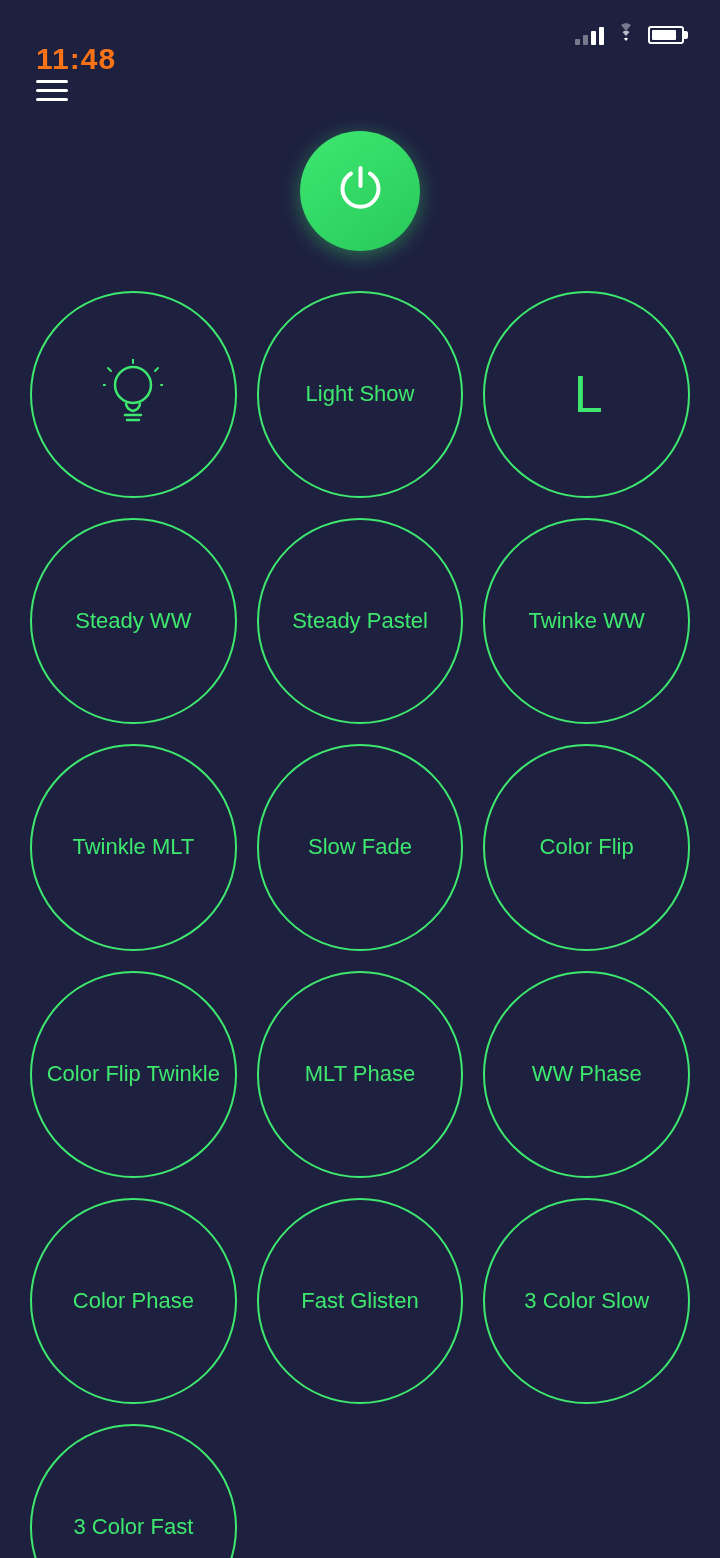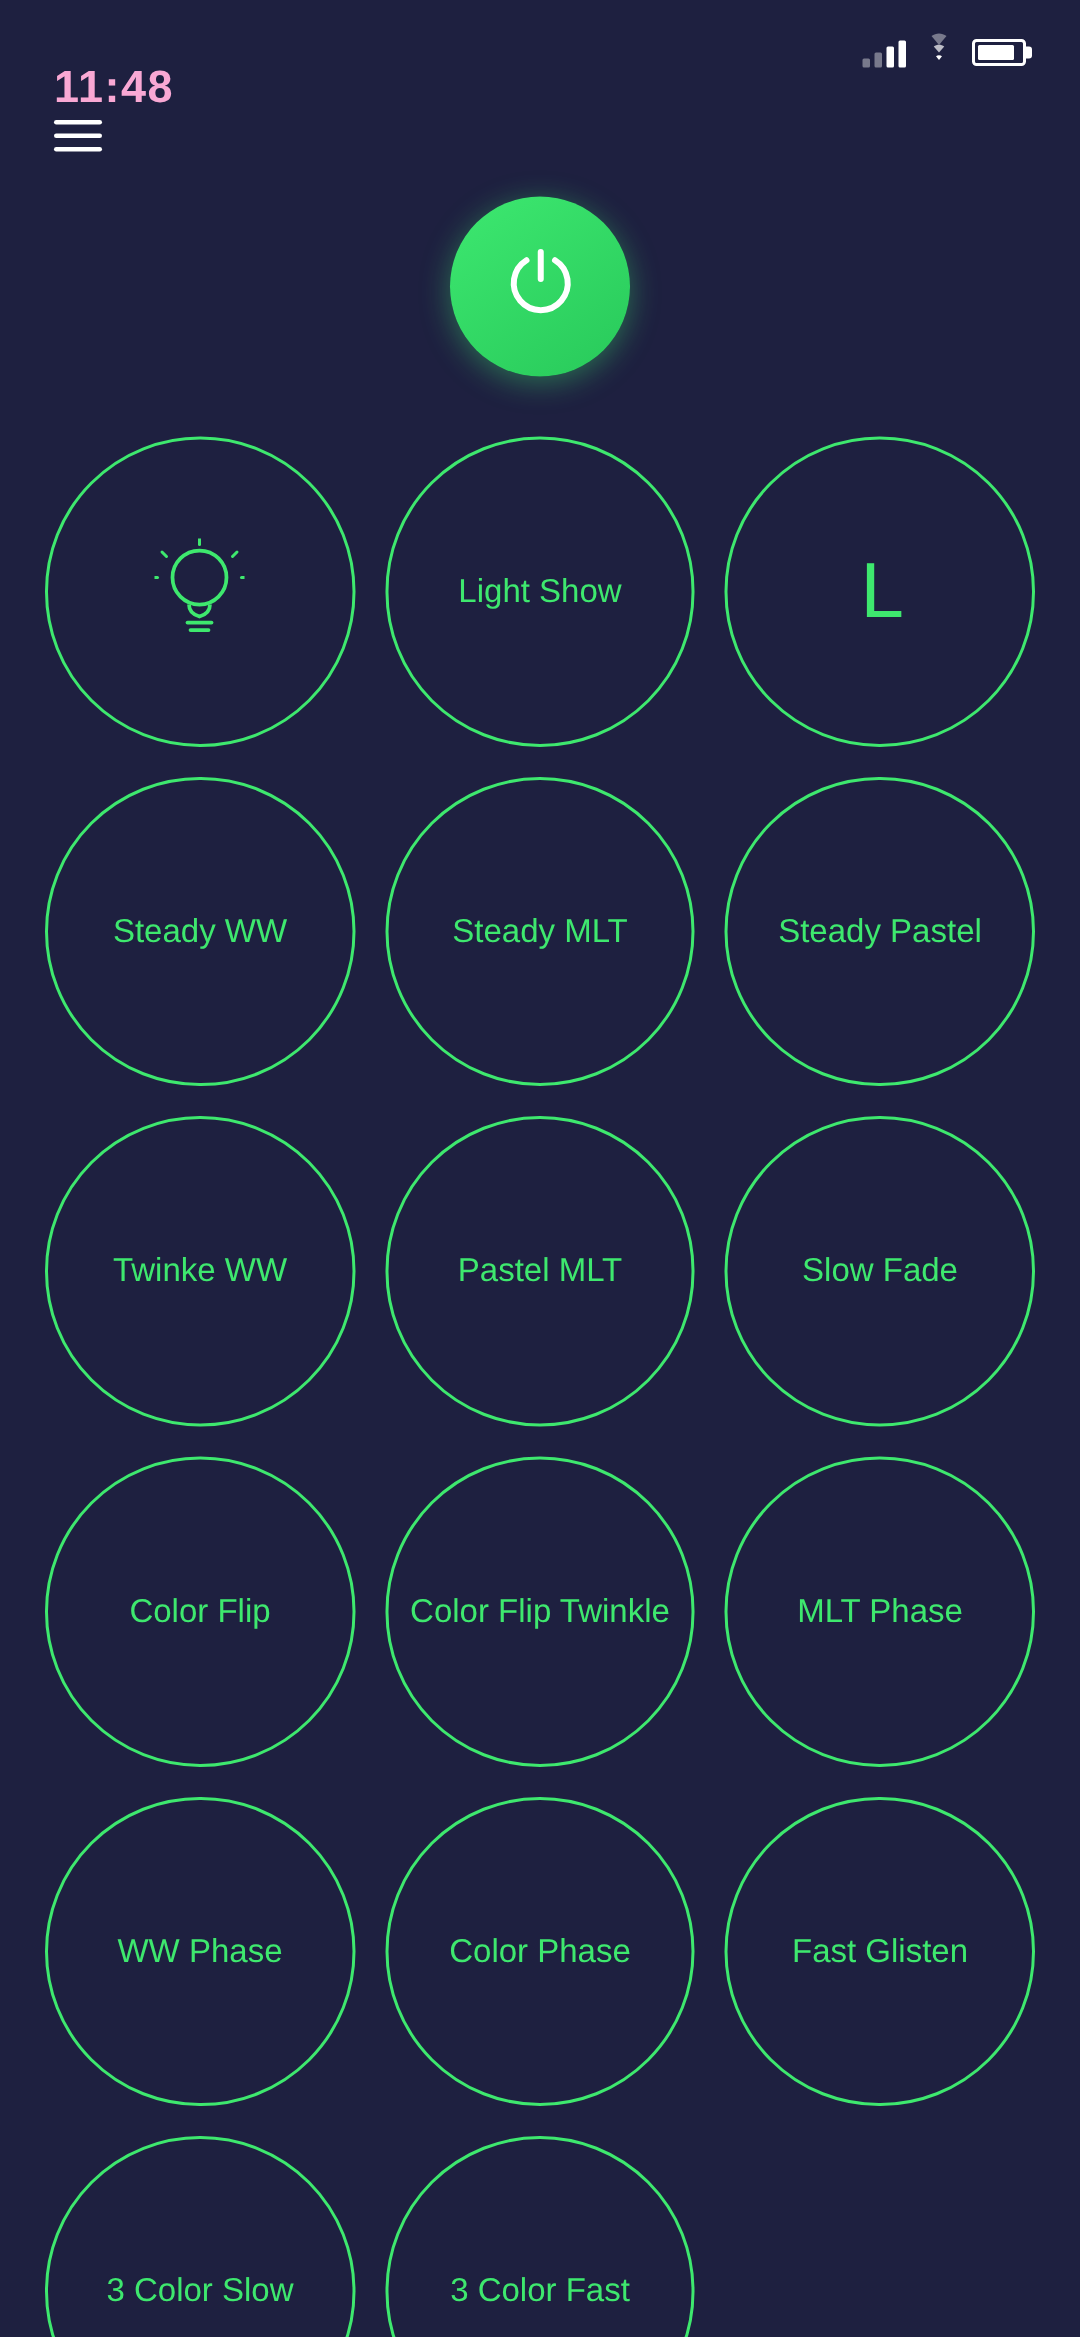--- a/index.html
+++ b/index.html
@@ -22,21 +22,21 @@
       height: 60px;
       display: flex;
       align-items: center;
       justify-content: space-between;
       padding: 10px 36px 0 36px;
     }
 
     .status-time {
       font-size: 30px;
       font-weight: 600;
-      color: #f9a8d4;
+      color: #f97316;
       letter-spacing: 1px;
       margin-top: 48px;
     }
 
     .status-icons {
       display: flex;
       align-items: center;
       gap: 10px;
     }
 
@@ -237,30 +237,27 @@
     <div class="circle-button">
       <span>Light Show</span>
     </div>
     <div class="circle-button">
       <span class="clock-text">L</span>
     </div>
     <div class="circle-button">
       <span>Steady WW</span>
     </div>
     <div class="circle-button">
-      <span>Steady MLT</span>
-    </div>
-    <div class="circle-button">
       <span>Steady Pastel</span>
     </div>
     <div class="circle-button">
       <span>Twinke WW</span>
     </div>
     <div class="circle-button">
-      <span>Pastel MLT</span>
+      <span>Twinkle MLT</span>
     </div>
     <div class="circle-button">
       <span>Slow Fade</span>
     </div>
     <div class="circle-button">
       <span>Color Flip</span>
     </div>
     <div class="circle-button">
       <span>Color Flip Twinkle</span>
     </div>

